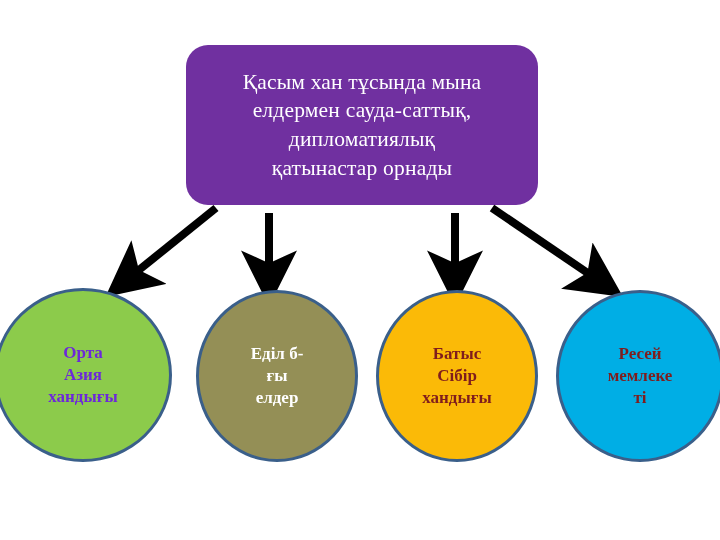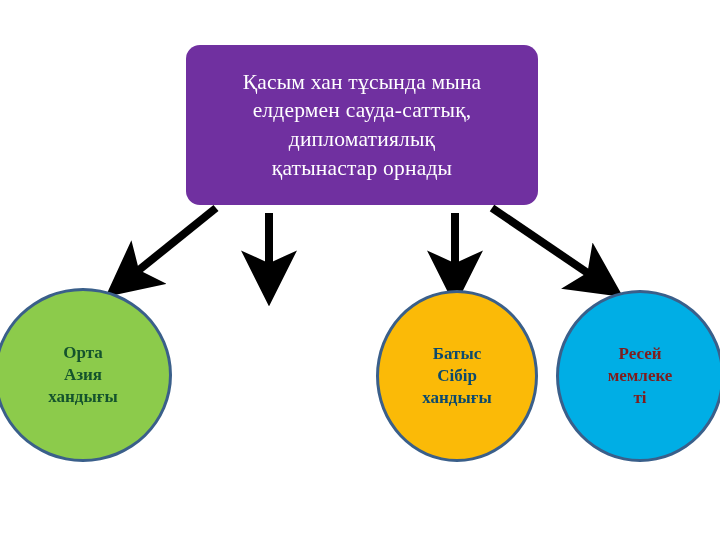--- a/index.html
+++ b/index.html
@@ -17,21 +17,21 @@
   }
 
   
   .header-box {
     position: absolute;
     left: 186px;
     top: 45px;
     width: 352px;
     height: 160px;
     background: #7030A0;
-    border-radius: 14px;
+    border-radius: 22px;
     display: flex;
     align-items: center;
     justify-content: center;
     box-sizing: border-box;
     padding: 6px 14px;
   }
   .header-text {
     color: #ffffff;
     font-family: "Liberation Serif", "DejaVu Serif", serif;
     font-size: 21.5px;
@@ -69,23 +69,23 @@
     line-height: 1.3;
     white-space: pre-line;
     padding: 0 8px;
   }
 
   #node-0 { left: -6px;  top: 288px; width: 178px; height: 174px; background: #8CCB4B; }
   #node-1 { left: 196px; top: 290px; width: 162px; height: 172px; background: #948F56; }
   #node-2 { left: 376px; top: 290px; width: 162px; height: 172px; background: #FBBA07; }
   #node-3 { left: 556px; top: 290px; width: 168px; height: 172px; background: #00AEE5; }
 
-  #node-0 .node-label { color: #14532d; }
+  #node-0 .node-label { color: #6d28d9; }
   #node-1 .node-label { color: #FFFFFF; }
-  #node-2 .node-label { color: #0c4a6e; }
+  #node-2 .node-label { color: #7f1d1d; }
   #node-3 .node-label { color: #7f1d1d; }
 </style>
 </head>
 <body>
 
 <div id="stage">
 
   <div class="header-box">
     <div class="header-text">Қасым хан тұсында мына
 елдермен сауда-саттық,
@@ -117,20 +117,25 @@
 
     <line x1="492" y1="208" x2="598" y2="280" stroke="#000000" stroke-width="8" marker-end="url(#head-dr)"></line>
   </svg>
 
   <div class="node" id="node-0">
     <div class="node-label">Орта
 Азия
 хандығы</div>
   </div>
 
+  <div class="node" id="node-1">
+    <div class="node-label">Еділ б-
+ғы
+елдер</div>
+  </div>
 
   <div class="node" id="node-2">
     <div class="node-label">Батыс
 Сібір
 хандығы</div>
   </div>
 
   <div class="node" id="node-3">
     <div class="node-label">Ресей
 мемлеке

